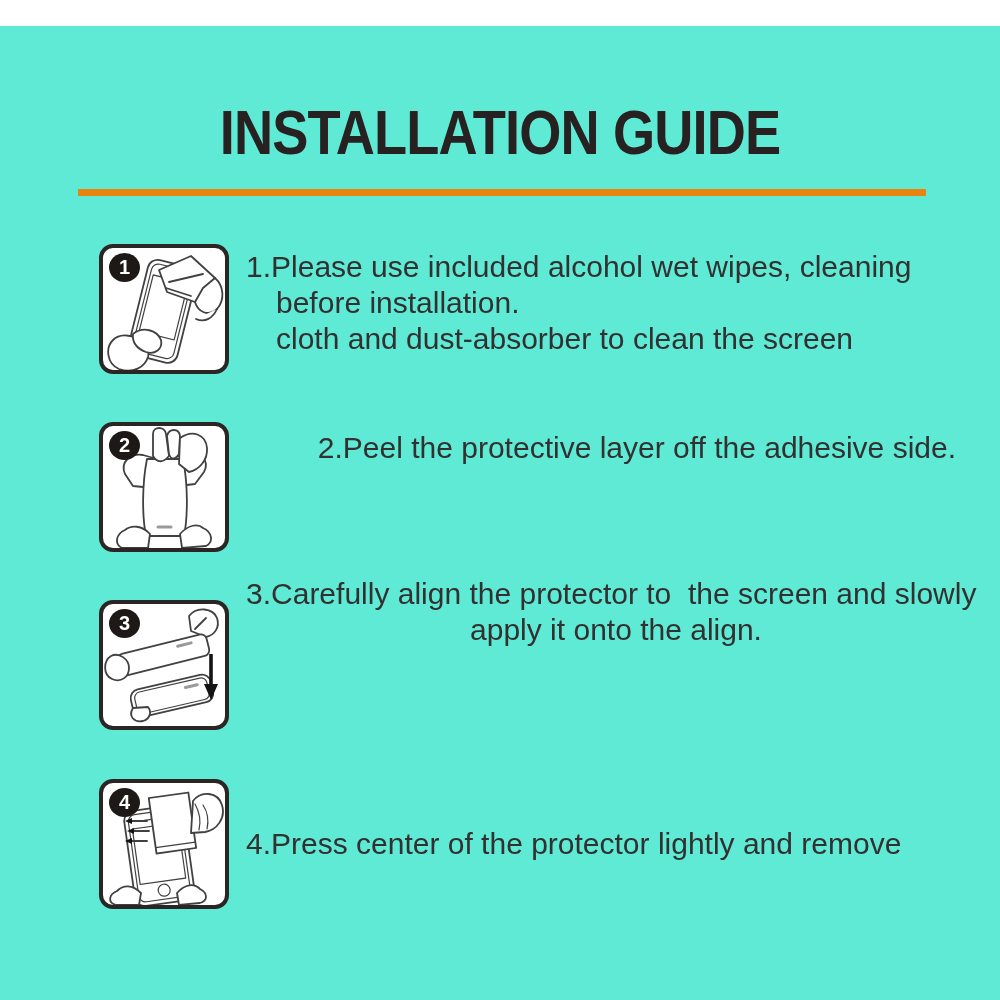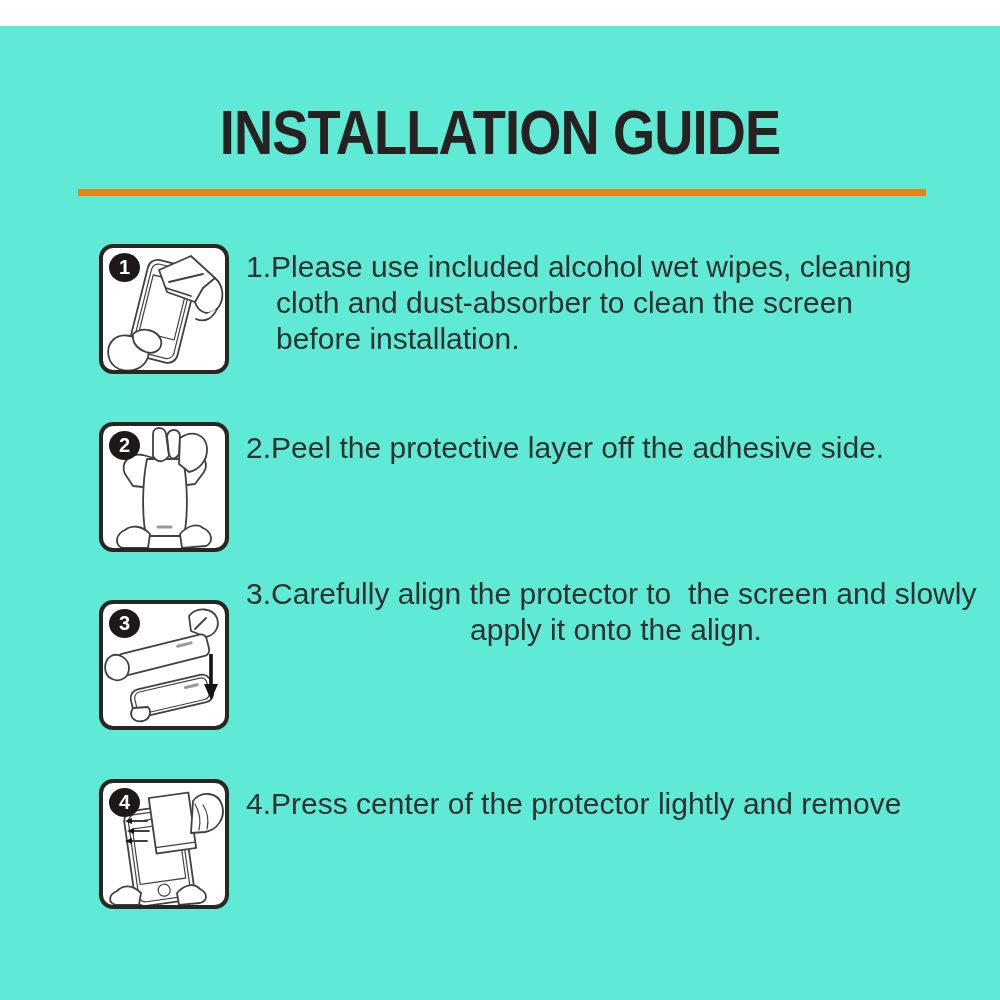--- a/index.html
+++ b/index.html
@@ -61,39 +61,39 @@
       <path class="lineart" d="M30,86 C40,78 54,82 58,92 C60,101 52,107 43,104 C35,101 29,95 30,86 Z"></path>
       <polygon class="lineart" points="56,22 88,8 112,30 92,54 64,44"></polygon>
       <path class="lineart" fill="none" d="M66,34 L100,26"></path>
       <path class="lineart" fill="none" d="M63,40 L88,48"></path>
       <path class="lineart" d="M112,30 C121,38 122,52 114,61 C105,69 95,64 92,54 L100,40 Z"></path>
       <path class="lineart" fill="none" d="M114,61 C110,70 102,75 93,71"></path>
     </svg>
   </div>
   <div class="step-text" style="top:223px;">
     <div class="tline"><span>1.</span><span>Please use included alcohol wet wipes, cleaning</span></div>
+    <div class="tline cont">before installation.</div>
     <div class="tline cont">cloth and dust-absorber to clean the screen</div>
-    <div class="tline cont">before installation.</div>
   </div>
 
   <div class="illus" style="top:396px;">
     <div class="badge">2</div>
     <svg viewBox="0 0 122 122">
       <path class="lineart" d="M22,48 C17,36 27,27 40,29 L54,33 L50,62 L30,60 Z"></path>
       <path class="lineart" d="M101,46 C107,35 98,25 85,27 L70,32 L75,60 L92,58 Z"></path>
       <path class="lineart" d="M44,33 L80,33 C85,58 85,90 81,110 L43,110 C39,90 39,58 44,33 Z"></path>
       <line class="slot" x1="55" y1="101" x2="68" y2="101"></line>
       <path class="lineart" d="M50,8 C50,0 62,0 63,8 L66,30 C60,37 54,37 50,30 Z"></path>
       <path class="lineart" d="M64,10 C66,2 76,2 77,10 L76,28 C72,34 68,34 66,28 Z"></path>
       <path class="lineart" d="M77,12 C90,3 103,9 104,22 C105,34 96,44 86,46 L76,38 Z"></path>
       <path class="lineart" d="M22,104 C13,108 11,118 19,122 L45,122 L47,108 C39,99 28,99 22,104 Z"></path>
       <path class="lineart" d="M100,102 C109,106 111,116 103,120 L79,122 L77,108 C85,99 95,97 100,102 Z"></path>
     </svg>
   </div>
-  <div class="step-text" style="top:404px;">
+  <div class="step-text" style="top:404px;text-align:right;">
     <div class="tline"><span>2.</span><span>Peel the protective layer off the adhesive side.</span></div>
   </div>
 
   <div class="illus" style="top:574px;">
     <div class="badge">3</div>
     <svg viewBox="0 0 122 122">
       <path class="lineart" d="M86,12 C94,2 110,4 114,14 C117,23 112,31 103,33 L88,27 Z"></path>
       <path class="lineart" fill="none" d="M92,25 L103,14"></path>
       <g transform="rotate(-14 60 50)">
         <rect class="lineart" x="14" y="40" width="92" height="22" rx="6"></rect>
@@ -137,17 +137,17 @@
           <polygon class="ink" points="29,35 29,41 22,38"></polygon>
         <line class="lineart" x1="46" y1="48" x2="30" y2="48"></line>
           <polygon class="ink" points="31,45 31,51 24,48"></polygon>
         <line class="lineart" x1="44" y1="58" x2="28" y2="58"></line>
           <polygon class="ink" points="29,55 29,61 22,58"></polygon>
       </g>
       <path class="lineart" d="M14,108 C5,112 5,120 13,122 L36,122 L38,110 C29,101 20,102 14,108 Z"></path>
       <path class="lineart" d="M97,106 C105,110 105,118 97,120 L76,122 L74,110 C82,101 91,100 97,106 Z"></path>
     </svg>
   </div>
-  <div class="step-text" style="top:760px;">
+  <div class="step-text" style="top:800px;">
     <div class="tline"><span>4.</span><span>Press center of the protector lightly and remove</span></div>
   </div>
 
 </div>
 
 </body></html>

